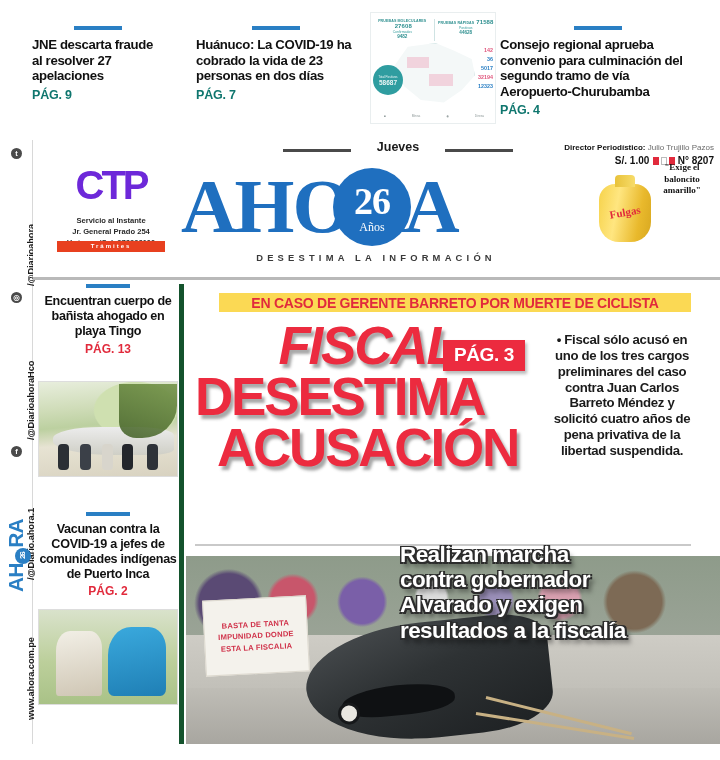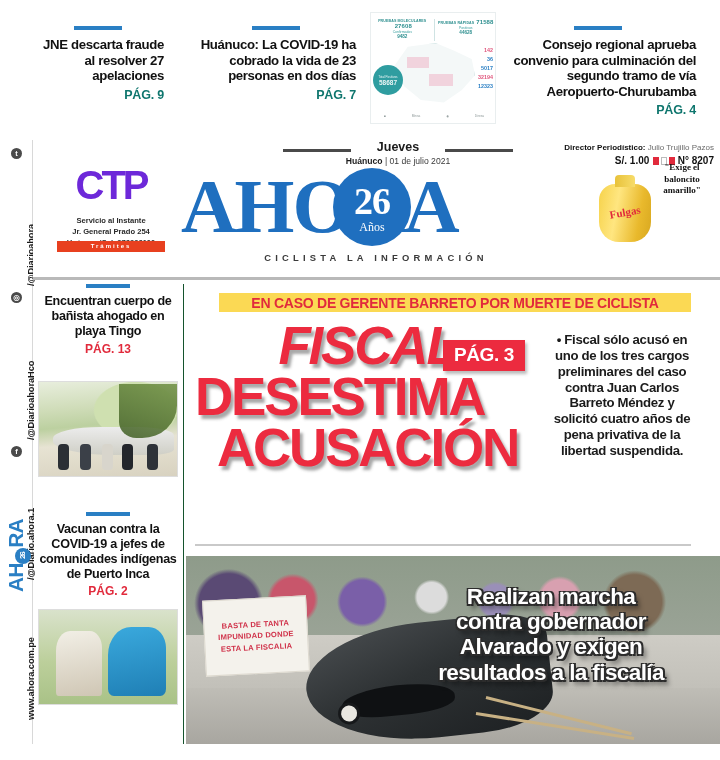--- a/index.html
+++ b/index.html
@@ -17,21 +17,21 @@
 
   
   .top-strip {
     position: absolute; left: 0; top: 0;
     width: 720px; height: 140px;
     background: #ffffff;
     display: flex; align-items: flex-start;
   }
   .teaser {
     position: absolute;
-    text-align: right;
+    text-align: left;
   }
   .teaser .tline {
     width: 48px; height: 4px; background: #2a7fc4;
     margin: 0 auto 7px auto;
   }
   .teaser .thead {
     font-size: 13.2px; font-weight: 700; color: #111111;
     line-height: 1.18; letter-spacing: -0.35px;
   }
   .teaser .tpage {
@@ -207,21 +207,21 @@
     transform: rotate(-10deg); font-family:"Liberation Serif", serif;
   }
 
   .mh-rule {
     position:absolute; left:33px; top:277px; width:687px; height:3px; background:#b9b9b9;
   }
 
   
   .leftcol {
     position: absolute; left: 36px; top: 284px; width: 148px; height: 476px;
-    border-right: 1px solid #14532d;
+    border-right: 5px solid #14532d;
   }
   .lc-item { position:absolute; width:144px; text-align:center; }
   .lc-line { width:44px; height:4px; background:#2a7fc4; margin:0 auto 6px auto; }
   .lc-head {
     font-size:12.6px; font-weight:700; color:#111; line-height:1.18; letter-spacing:-0.3px;
   }
   .lc-page { margin-top:3px; font-size:12px; font-weight:700; color:#e12a3c; }
   .lc-photo {
     position:absolute; left:2px; width:140px; height:96px;
     border:1px solid #ddd; overflow:hidden;
@@ -353,21 +353,21 @@
   }
   .bp-pole {
     position:absolute; background:#c8b184; height:3px; transform-origin:left center;
   }
   .bp-ground {
     position:absolute; left:0; bottom:0; width:100%; height:30%;
     background: linear-gradient(180deg,#bfbdb6,#a8a6a0);
   }
 
   .bottom-head {
-    position:absolute; left:400px; top:584px; width:302px; text-align:center;
+    position:absolute; left:400px; top:542px; width:302px; 
   }
   .bh-b {
     font-size:22.5px; font-weight:700; color:#ffffff; line-height:1.12;
     letter-spacing:-0.6px;
     text-shadow:
       2px 2px 0 #2c2c2c, -1.5px -1.5px 0 #2c2c2c,
       2px -1.5px 0 #2c2c2c, -1.5px 2px 0 #2c2c2c,
       4px 5px 5px rgba(0,0,0,0.55);
   }
   #pag-5 {
@@ -451,24 +451,20 @@
 
   </div>
 
   <div class="masthead">
 
     <div class="date-rules">
       <div class="r l"></div>
       <div class="r r"></div>
     </div>
     <div class="dow">Jueves</div>
-    <div class="dateline">
-      <b>Huánuco</b>
-      <span>| 01 de julio 2021</span>
-    </div>
 
     <div class="director">
       <div>
         <b>Director Periodístico:</b>
         <span>Julio Trujillo Pazos</span>
       </div>
       <div>
         <span class="price">S/. 1.00</span>
         <span class="flagbit"></span><span class="flagbit w"></span><span class="flagbit"></span>
         <span class="price">N° 8207</span>
@@ -485,21 +481,21 @@
       </div>
     </div>
 
     <div class="wordmark">
       <div class="wm-text">AHORA</div>
       <div class="anniv">
         <span class="n">26</span>
         <span class="y">Años</span>
       </div>
     </div>
-    <div class="tagline">CICLISTA LA INFORMACIÓN</div>
+    <div class="tagline">DESESTIMA LA INFORMACIÓN</div>
 
     <div class="fulgas">
       <div class="fulgas-quote">"Exige el baloncito amarillo"</div>
       <div class="tank">
         <div class="tank-lbl">Fulgas</div>
       </div>
     </div>
   </div>
   <div class="mh-rule"></div>
 

